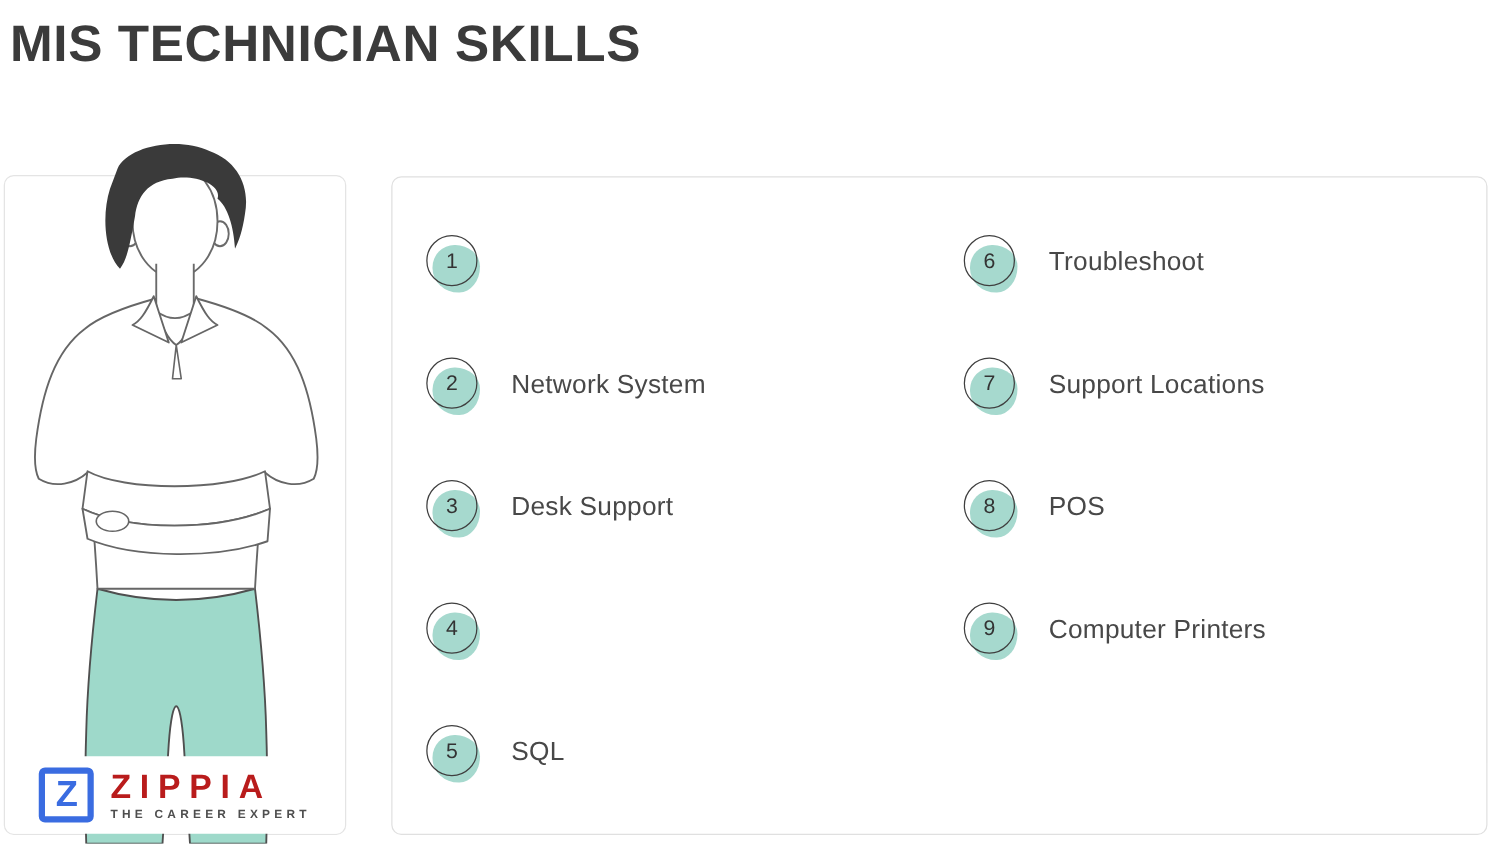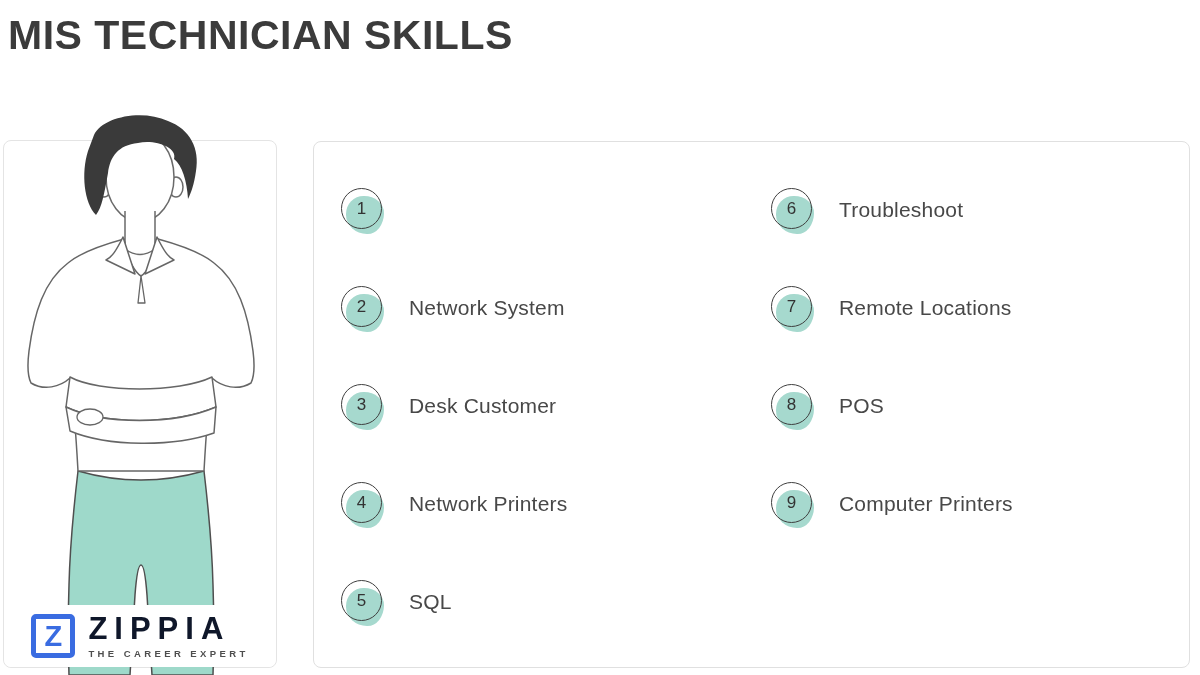--- a/index.html
+++ b/index.html
@@ -23,21 +23,21 @@
     position:absolute; left:0; bottom:0; width:100%; height:62px;
     background:#ffffff; border-radius:0 0 8px 8px;
     display:flex; align-items:center; justify-content:center; gap:13px;
   }
   .z-mark {
     width:44px; height:44px; border:5px solid #3a6ce1; border-radius:5px;
     background:#ffffff; display:flex; align-items:center; justify-content:center;
     color:#3a6ce1; font-size:29px; font-weight:800; line-height:1;
   }
   .logo-text { display:flex; flex-direction:column; }
-  .brand { font-size:31px; font-weight:600; letter-spacing:7px; color:#0f172a; line-height:1.05; }
+  .brand { font-size:27px; font-weight:600; letter-spacing:7px; color:#b91c1c; line-height:1.05; }
   .tagline { font-size:9.5px; font-weight:600; letter-spacing:3.4px; color:#4e4e4e; margin-top:3px; }
 
   
   .skills-card {
     position:absolute; left:313px; top:141px; width:877px; height:527px;
     background:#ffffff; border:1px solid #e0e0e0; border-radius:8px;
   }
   .skills-col { position:absolute; top:46px; display:flex; flex-direction:column; }
   .col-left  { left:27px; }
   .col-right { left:457px; }
@@ -121,28 +121,27 @@
           <span class="badge-blob"></span>
           <span class="badge-ring">2</span>
         </div>
         <span class="skill-label">Network System</span>
       </div>
       <div class="skill-item">
         <div class="badge">
           <span class="badge-blob"></span>
           <span class="badge-ring">3</span>
         </div>
-        <span class="skill-label">Desk Customer</span>
+        <span class="skill-label">Desk Support</span>
       </div>
       <div class="skill-item">
         <div class="badge">
           <span class="badge-blob"></span>
           <span class="badge-ring">4</span>
         </div>
-        <span class="skill-label">Network Printers</span>
       </div>
       <div class="skill-item">
         <div class="badge">
           <span class="badge-blob"></span>
           <span class="badge-ring">5</span>
         </div>
         <span class="skill-label">SQL</span>
       </div>
     </div>
 
@@ -152,21 +151,21 @@
           <span class="badge-blob"></span>
           <span class="badge-ring">6</span>
         </div>
         <span class="skill-label">Troubleshoot</span>
       </div>
       <div class="skill-item">
         <div class="badge">
           <span class="badge-blob"></span>
           <span class="badge-ring">7</span>
         </div>
-        <span class="skill-label">Remote Locations</span>
+        <span class="skill-label">Support Locations</span>
       </div>
       <div class="skill-item">
         <div class="badge">
           <span class="badge-blob"></span>
           <span class="badge-ring">8</span>
         </div>
         <span class="skill-label">POS</span>
       </div>
       <div class="skill-item">
         <div class="badge">

